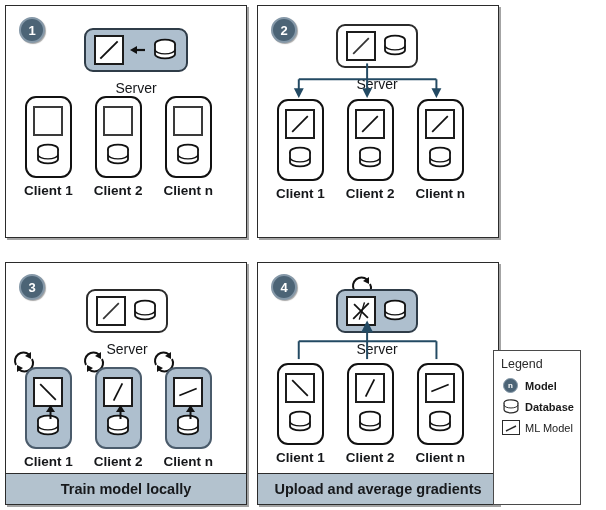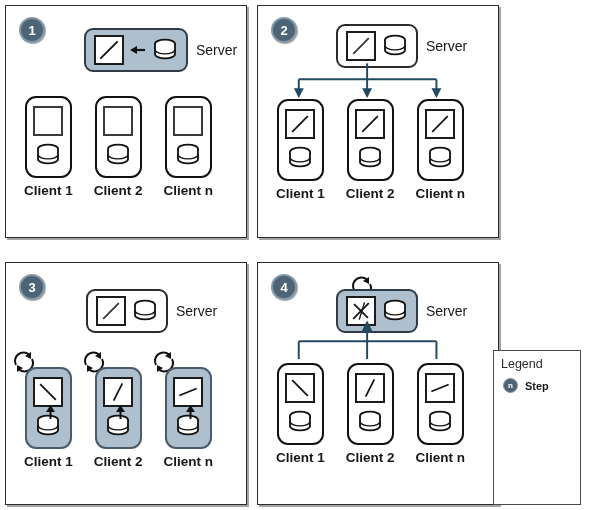--- a/index.html
+++ b/index.html
@@ -22,21 +22,21 @@
            font-size:14.5px;font-weight:bold;color:#17191c;box-sizing:border-box;}
 
   
   .step-badge{position:absolute;left:13px;top:11px;width:26px;height:26px;
               border-radius:50%;background:#4c6476;border:2px solid #8598a8;
               color:#ffffff;font-size:13px;font-weight:bold;
               display:flex;align-items:center;justify-content:center;
               box-shadow:1px 1px 1px rgba(0,0,0,.35);box-sizing:border-box;}
 
   
-  .server-wrap{position:absolute;display:flex;align-items:center;gap:8px;}
+  .server-wrap{position:absolute;display:flex;align-items:center;gap:8px;flex-direction:column;}
   .server-box{display:flex;align-items:center;gap:6px;
               border:2px solid #2b2b2b;border-radius:9px;padding:5px 8px;
               background:#ffffff;box-sizing:border-box;}
   .server-box.hl{background:#aebfce;border-color:#2f3c48;}
   .server-label{font-size:14px;color:#15171a;white-space:nowrap;}
 
   
   .model{position:relative;background:#ffffff;border:2px solid #1c1c1c;
          width:30px;height:30px;box-sizing:border-box;flex:none;}
   .model.empty{border-color:#3a3a3a;}
@@ -367,20 +367,21 @@
           <svg style="position:absolute;left:16px;top:36px;" width="15" height="14" viewBox="0 0 15 14">
             <line x1="7.5" y1="14" x2="7.5" y2="4" stroke="#111" stroke-width="2"></line>
             <polygon points="7.5,0 3,7 12,7" fill="#111"></polygon>
           </svg>
         </div>
         <div class="client-label">Client n</div>
       </div>
 
     </div>
   </div>
+  <div class="caption">Train model locally</div>
 </div>
 
 <div class="panel" id="panel-4">
   <div class="panel-body">
 
     <div class="step-badge">4</div>
 
     <div class="train-icon" style="left:91px;top:11px;">
       <svg width="26" height="26" viewBox="0 0 26 26">
         <path d="M5 16 A8.5 8.5 0 0 1 18 5.5" fill="none" stroke="#111" stroke-width="2"></path>
@@ -469,28 +470,49 @@
               <path d="M3 7 V17 A10 4.4 0 0 0 23 17 V7" fill="#fff" stroke="#111" stroke-width="1.8"></path>
               <path d="M3 12.5 A10 4.4 0 0 0 23 12.5" fill="none" stroke="#111" stroke-width="1.4"></path>
             </svg>
           </div>
         </div>
         <div class="client-label">Client n</div>
       </div>
     </div>
 
   </div>
+  <div class="caption">Upload and average gradients</div>
 </div>
 
 <div id="legend">
   <div class="legend-title">Legend</div>
 
   <div class="legend-row">
     <span class="legend-ico">
       <span class="legend-step">n</span>
     </span>
-    <span class="legend-text b">Step</span>
-  </div>
-
-
-
-
+    <span class="legend-text b">Model</span>
+  </div>
+
+
+  <div class="legend-row">
+    <span class="legend-ico">
+      <svg width="18" height="18" viewBox="0 0 26 26">
+        <ellipse cx="13" cy="7" rx="10" ry="4.4" fill="#fff" stroke="#2a2a2a" stroke-width="1.8"></ellipse>
+        <path d="M3 7 V17 A10 4.4 0 0 0 23 17 V7" fill="#fff" stroke="#2a2a2a" stroke-width="1.8"></path>
+        <path d="M3 10 A10 4.4 0 0 0 23 10" fill="none" stroke="#2a2a2a" stroke-width="1.4"></path>
+      </svg>
+    </span>
+    <span class="legend-text b">Database</span>
+  </div>
+
+
+  <div class="legend-row">
+    <span class="legend-ico">
+      <span class="legend-model">
+        <svg width="100%" height="100%" viewBox="0 0 16 13">
+          <line x1="3" y1="9" x2="13" y2="4" stroke="#2a2a2a" stroke-width="1.5"></line>
+        </svg>
+      </span>
+    </span>
+    <span class="legend-text">ML Model</span>
+  </div>
 </div>
 
 </body></html>

